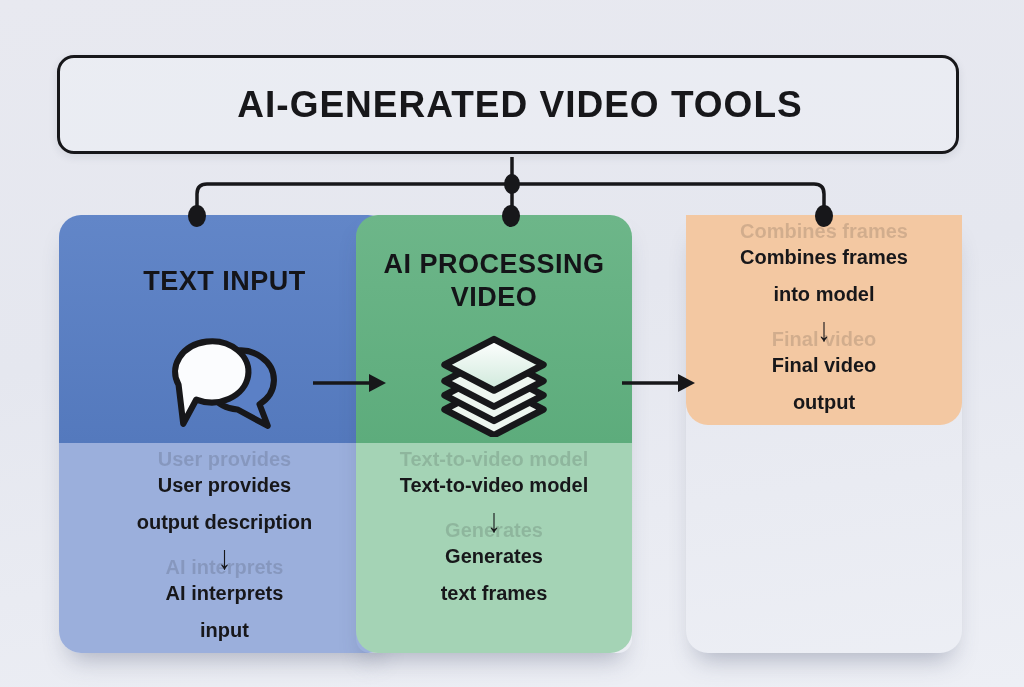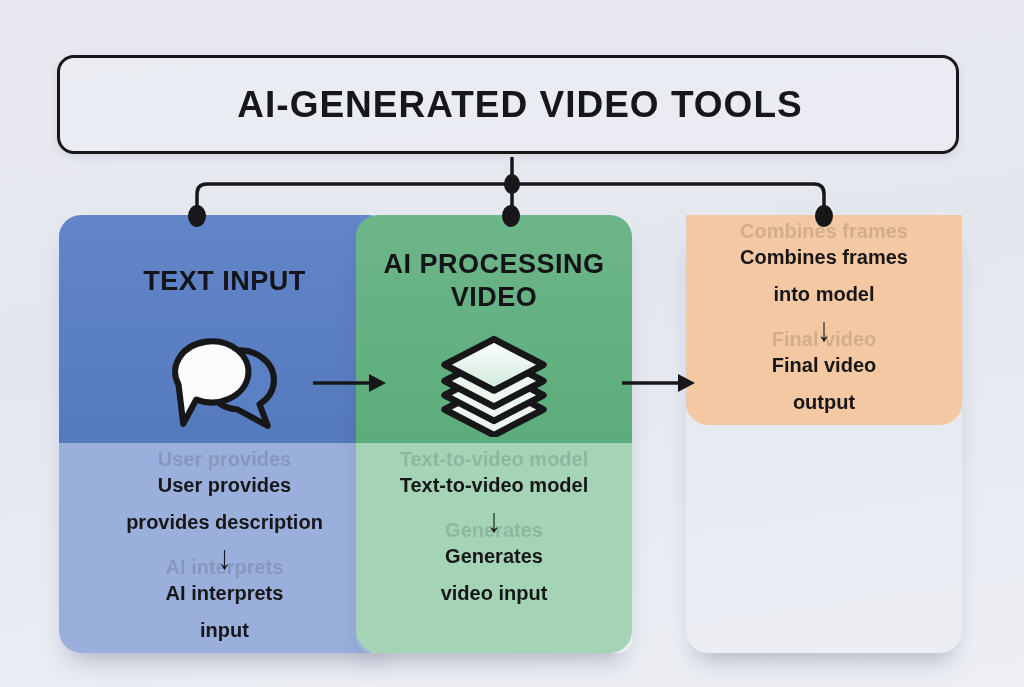--- a/index.html
+++ b/index.html
@@ -119,21 +119,21 @@
         <svg width="112" height="102" viewBox="0 0 110 100">
           <path d="M 88.9 73.8 A 33 29 0 1 0 67.1 78.9 L 97 95 Z" fill="#5b80c6" stroke="#17171a" stroke-width="6" stroke-linejoin="round"></path>
           <path d="M 9.4 54.7 A 36 30 0 1 1 26.8 69.2 L 14 93 Z" fill="#fbfcfe" stroke="#17171a" stroke-width="6" stroke-linejoin="round"></path>
         </svg>
       </div>
     </div>
     <div class="card-bottom">
       <div class="desc-block">
         <div class="ghost-line">User provides</div>
         <div>User provides</div>
-        <div>provides description</div>
+        <div>output description</div>
       </div>
       <div class="flow-arrow">↓</div>
       <div class="desc-block">
         <div class="ghost-line">AI interprets</div>
         <div>AI interprets</div>
         <div>input</div>
       </div>
     </div>
   </div>
 
@@ -162,21 +162,21 @@
     </div>
     <div class="card-bottom">
       <div class="desc-block">
         <div class="ghost-line">Text-to-video model</div>
         <div>Text-to-video model</div>
       </div>
       <div class="flow-arrow">↓</div>
       <div class="desc-block">
         <div class="ghost-line">Generates</div>
         <div>Generates</div>
-        <div>video input</div>
+        <div>text frames</div>
       </div>
     </div>
   </div>
 
   <div class="card card--orange">
     <div class="card-bottom">
       <div class="desc-block">
         <div class="ghost-line">Combines frames</div>
         <div>Combines frames</div>
         <div>into model</div>

